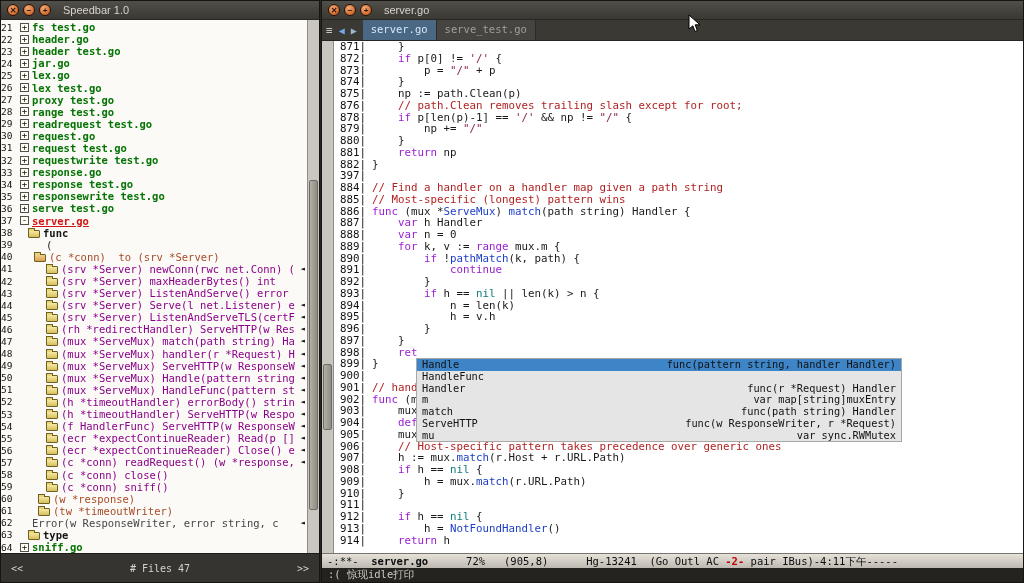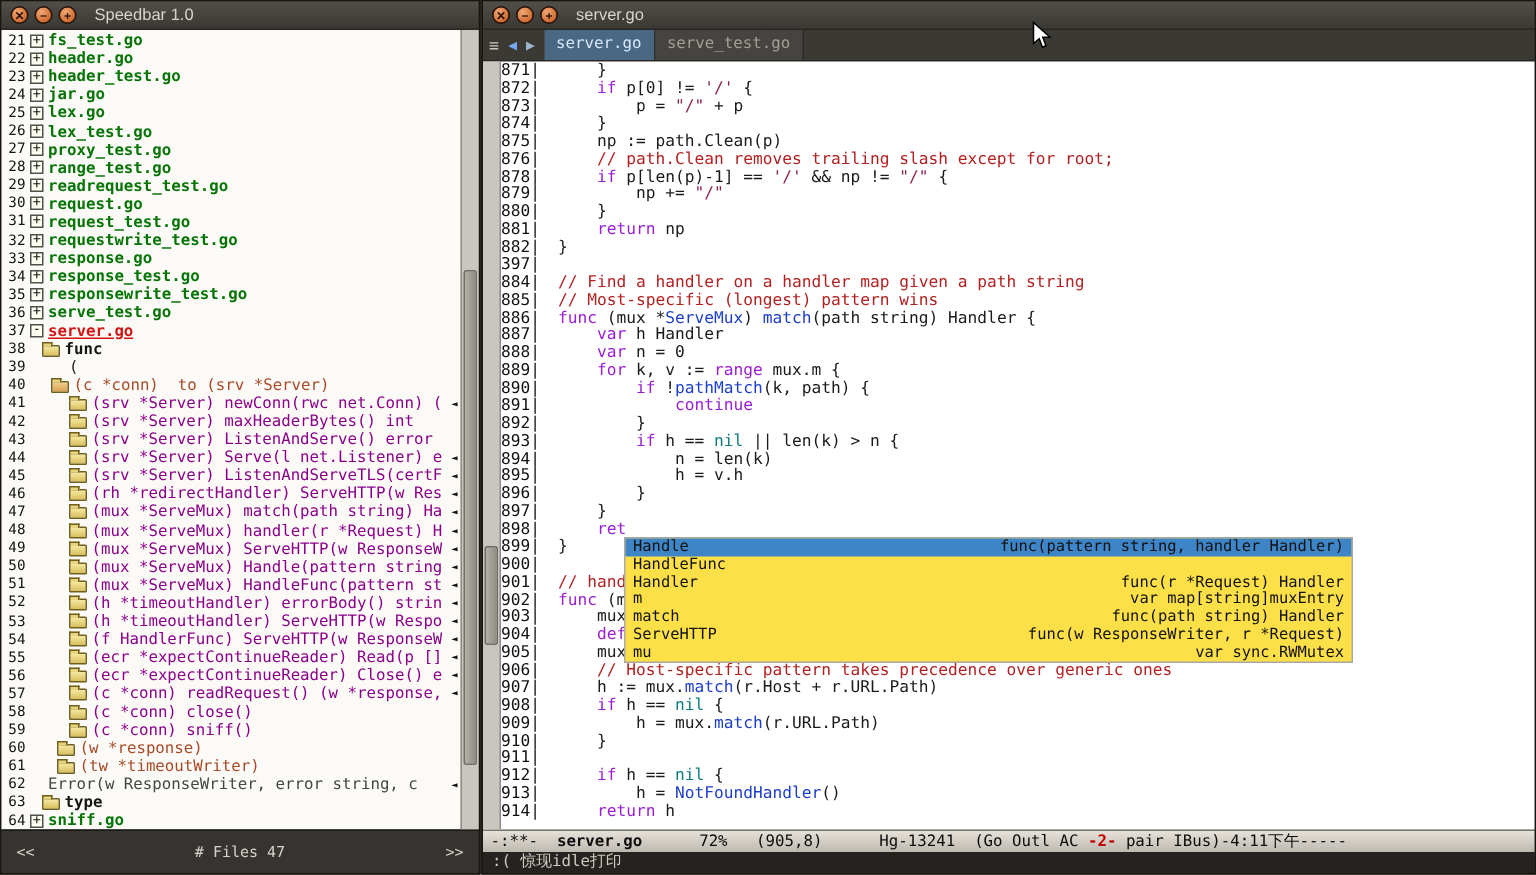--- a/index.html
+++ b/index.html
@@ -14,21 +14,21 @@
             border-bottom:1px solid #282722;display:flex;align-items:center;padding:0 6px;gap:4px}
   .wbtn{width:12px;height:12px;border-radius:50%;flex:none;text-align:center;
         font:700 8px/11px "Liberation Sans",sans-serif;color:#2e1406;
         background:radial-gradient(circle at 35% 30%,#f0a877,#d06a2e 72%);border:1px solid #271106}
   .wtitle{color:#d8d4cb;font:11px "Liberation Sans",sans-serif;margin-left:8px}
 
   
   .sb-body{flex:1;display:flex;overflow:hidden;background:#fbfaf6}
   .sb-list{flex:1;overflow:hidden;padding-top:1px}
   .sb-row{height:12.1px;display:flex;align-items:center;position:relative;font-size:10.5px;white-space:pre}
-  .sb-num{width:16px;flex:none;text-align:right;color:#141414;font-size:9.5px;margin-right:3px}
+  .sb-num{width:16px;flex:none;text-align:left;color:#141414;font-size:9.5px;margin-right:3px}
   .sb-ind{flex:none;height:1px}
   .sb-ic{flex:none;margin-right:3px;display:inline-block}
   .sb-ic-plus,.sb-ic-minus{width:9px;height:9px;border:1px solid #50504c;background:#fffef2;
         color:#111;font-size:9px;line-height:7px;text-align:center}
   .sb-ic-folder,.sb-ic-folderopen{width:12px;height:8px;background:linear-gradient(#f5e9a0,#d8bf5e);
         border:1px solid #70601f;border-radius:1px;position:relative;top:1px}
   .sb-ic-folder::before,.sb-ic-folderopen::before{content:"";position:absolute;top:-3px;left:-1px;
         width:5px;height:2px;background:#e7d47c;border:1px solid #70601f;border-bottom:none}
   .sb-ic-folderopen{background:linear-gradient(#f0cf8e,#d9a04e)}
   .sb-t{overflow:hidden}
@@ -55,31 +55,31 @@
   .tb-ic{color:#c9c5bc;font-size:11px}
   .tb-back{color:#74a8ec;font-size:10px}
   .tb-fwd{color:#9eb6cf;font-size:10px}
   .tabbar{display:flex;align-items:stretch;height:100%}
   .tab{font-size:10.5px;padding:3px 8px 0 8px;color:#a49f96;background:#454440;border-right:1px solid #2c2b26}
   .tab.active{background:#4a6883;color:#d6e7fb}
 
   .editor-body{flex:1;display:flex;overflow:hidden;background:#ffffff;position:relative}
   .code-list{flex:1;overflow:hidden}
   .cl{height:11.75px;line-height:11.75px;font-size:10.8px;display:flex;white-space:pre}
-  .ln{width:32px;flex:none;color:#111}
+  .ln{width:32px;flex:none;text-align:right;color:#111}
   .ct{padding-left:6px}
   .tk-p{color:#1a1a1a}
   .tk-k{color:#9a1ed2}
   .tk-c{color:#b22222}
   .tk-s{color:#8b2252}
   .tk-f{color:#1d3ec8}
   .tk-n{color:#0e7c7c}
   .cursor{display:inline-block;width:6px;height:10px;border:1px solid #000;vertical-align:-1px}
 
-  .ac{position:absolute;left:94px;top:317px;width:486px;background:#fde047;border:1px solid #a9a8a4;
+  .ac{position:absolute;left:94px;top:317px;width:486px;background:#e5e5e5;border:1px solid #a9a8a4;
       z-index:5;font-size:10.3px}
   .ac-row{height:11.75px;line-height:11.5px;display:flex;justify-content:space-between;padding:0 5px;
           color:#111;white-space:pre}
   .ac-row.sel{background:#3d85c6}
 
   .modeline{height:15px;flex:none;background:linear-gradient(#e6e2da,#bdb9b1);border-top:1px solid #77746d;
             color:#0c0c0c;font-size:10.5px;line-height:14px;padding:0 5px;white-space:pre;overflow:hidden}
   .ml-buf{font-weight:700}
   .ml-warn{color:#c00000;font-weight:700}
   .echo{height:14px;flex:none;background:#24231f;color:#cdc9c0;font-size:10.5px;line-height:13px;

